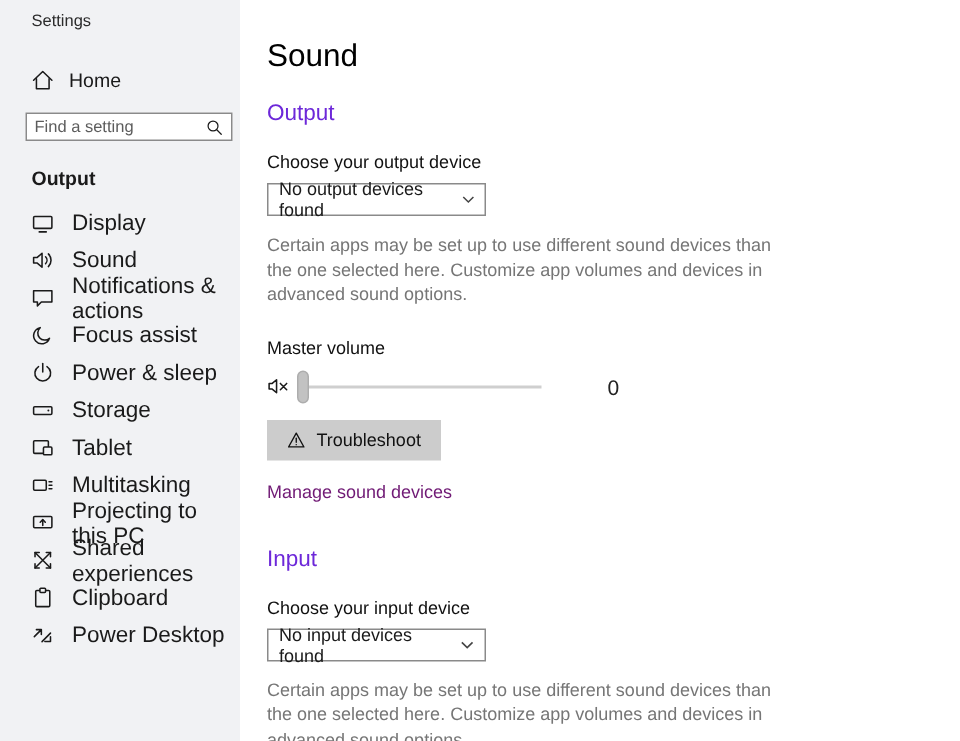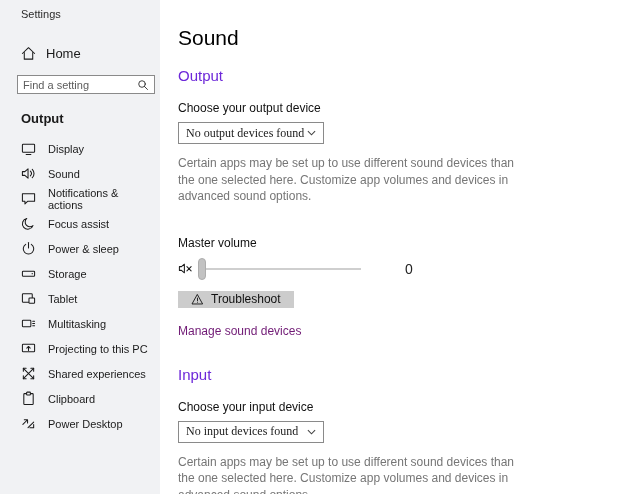--- a/index.html
+++ b/index.html
@@ -27,50 +27,50 @@
   }
   .search-box input {
     border:none; outline:none; flex:1; font-size:11px;
     font-family:inherit; color:#333; background:transparent; min-width:0;
   }
   .search-box input::placeholder { color:#5c5c5c; }
   .sys-header { font-size:13px; font-weight:700; padding:0 9px; margin-top:17px; }
   .nav { list-style:none; margin-top:10px; }
   .nav li {
     display:flex; align-items:center; gap:12px;
-    padding:5px 9px; height:25px; font-size:11px; cursor:default;
+    padding:5px 9px; height:25px; font-size:15px; cursor:default;
   }
   .icon { display:inline-flex; width:15px; height:15px; flex:0 0 15px;
           align-items:center; justify-content:center; }
   .icon svg { width:15px; height:15px; stroke:#1a1a1a; stroke-width:1.1;
               fill:none; stroke-linecap:round; stroke-linejoin:round; }
 
   
   .main { flex:1; background:#ffffff; padding:26px 0 0 18px; }
   .page-title { font-size:21px; font-weight:400; color:#000; }
   .section-title { font-size:15px; font-weight:400; margin-top:17px; color:#6d28d9; }
   .field-label { font-size:12px; margin-top:17px; color:#111; }
   .dropdown {
     margin-top:7px; width:146px; height:22px; border:1px solid #8a8a8a;
     background:#fff; display:flex; align-items:center;
-    padding:0 7px; font-size:12px; cursor:default; justify-content:space-between;font-family:Liberation Serif, serif;
+    padding:0 7px; font-size:12px; cursor:default; justify-content:space-between;
   }
   .dropdown svg { width:9px; height:6px; stroke:#444; stroke-width:1.2; fill:none; }
   .desc { margin-top:11px; max-width:338px; font-size:12px; line-height:1.38; color:#767676; }
   .slider-row { margin-top:8px; display:flex; align-items:center; height:22px; }
   .slider-row .icon { margin-right:5px; }
   .slider-track { position:relative; width:163px; height:2px; background:#cfcfcf; }
   .slider-thumb {
     position:absolute; left:0; top:-10px; width:8px; height:22px;
     border-radius:4px; background:#c2c2c2; border:1px solid #adadad; cursor:pointer;
   }
   .slider-value { font-size:14px; color:#222; margin-left:44px; }
   .btn {
     margin-top:11px; display:inline-flex; align-items:center; gap:7px;
-    background:#cccccc; border:none; padding:0 13px; height:17px;
+    background:#cccccc; border:none; padding:0 13px; height:27px;
     font-size:12px; font-family:inherit; color:#111; cursor:pointer;
   }
   .btn svg { width:13px; height:13px; stroke:#111; stroke-width:1.1; fill:none;
              stroke-linecap:round; stroke-linejoin:round; }
   .link { display:inline-block; margin-top:14px; font-size:12px;
           color:#701a75; text-decoration:none; cursor:pointer; }
   .gap-lg { margin-top:27px; }
 </style>
 </head>
 <body>
@@ -221,21 +221,21 @@
     <div class="section-title">Output</div>
     <div class="field-label">Choose your output device</div>
     <div class="dropdown">
       <span>No output devices found</span>
       <svg viewBox="0 0 10 6">
           <path d="M1 1l4 4 4-4"></path>
         </svg>
     </div>
     <p class="desc">Certain apps may be set up to use different sound devices than the one selected here. Customize app volumes and devices in advanced sound options.</p>
 
-    <div class="field-label" style="margin-top:31px;">Master volume</div>
+    <div class="field-label" style="margin-top:20px;">Master volume</div>
     <div class="slider-row">
       <span class="icon">
         <svg viewBox="0 0 16 16">
             <path d="M1.5 6h2.2L6.8 3.4v9.2L3.7 10H1.5z"></path>
             <path d="M9.5 6l4.5 4.5M14 6l-4.5 4.5"></path>
           </svg>
       </span>
       <div class="slider-track">
         <div class="slider-thumb"></div>
       </div>

